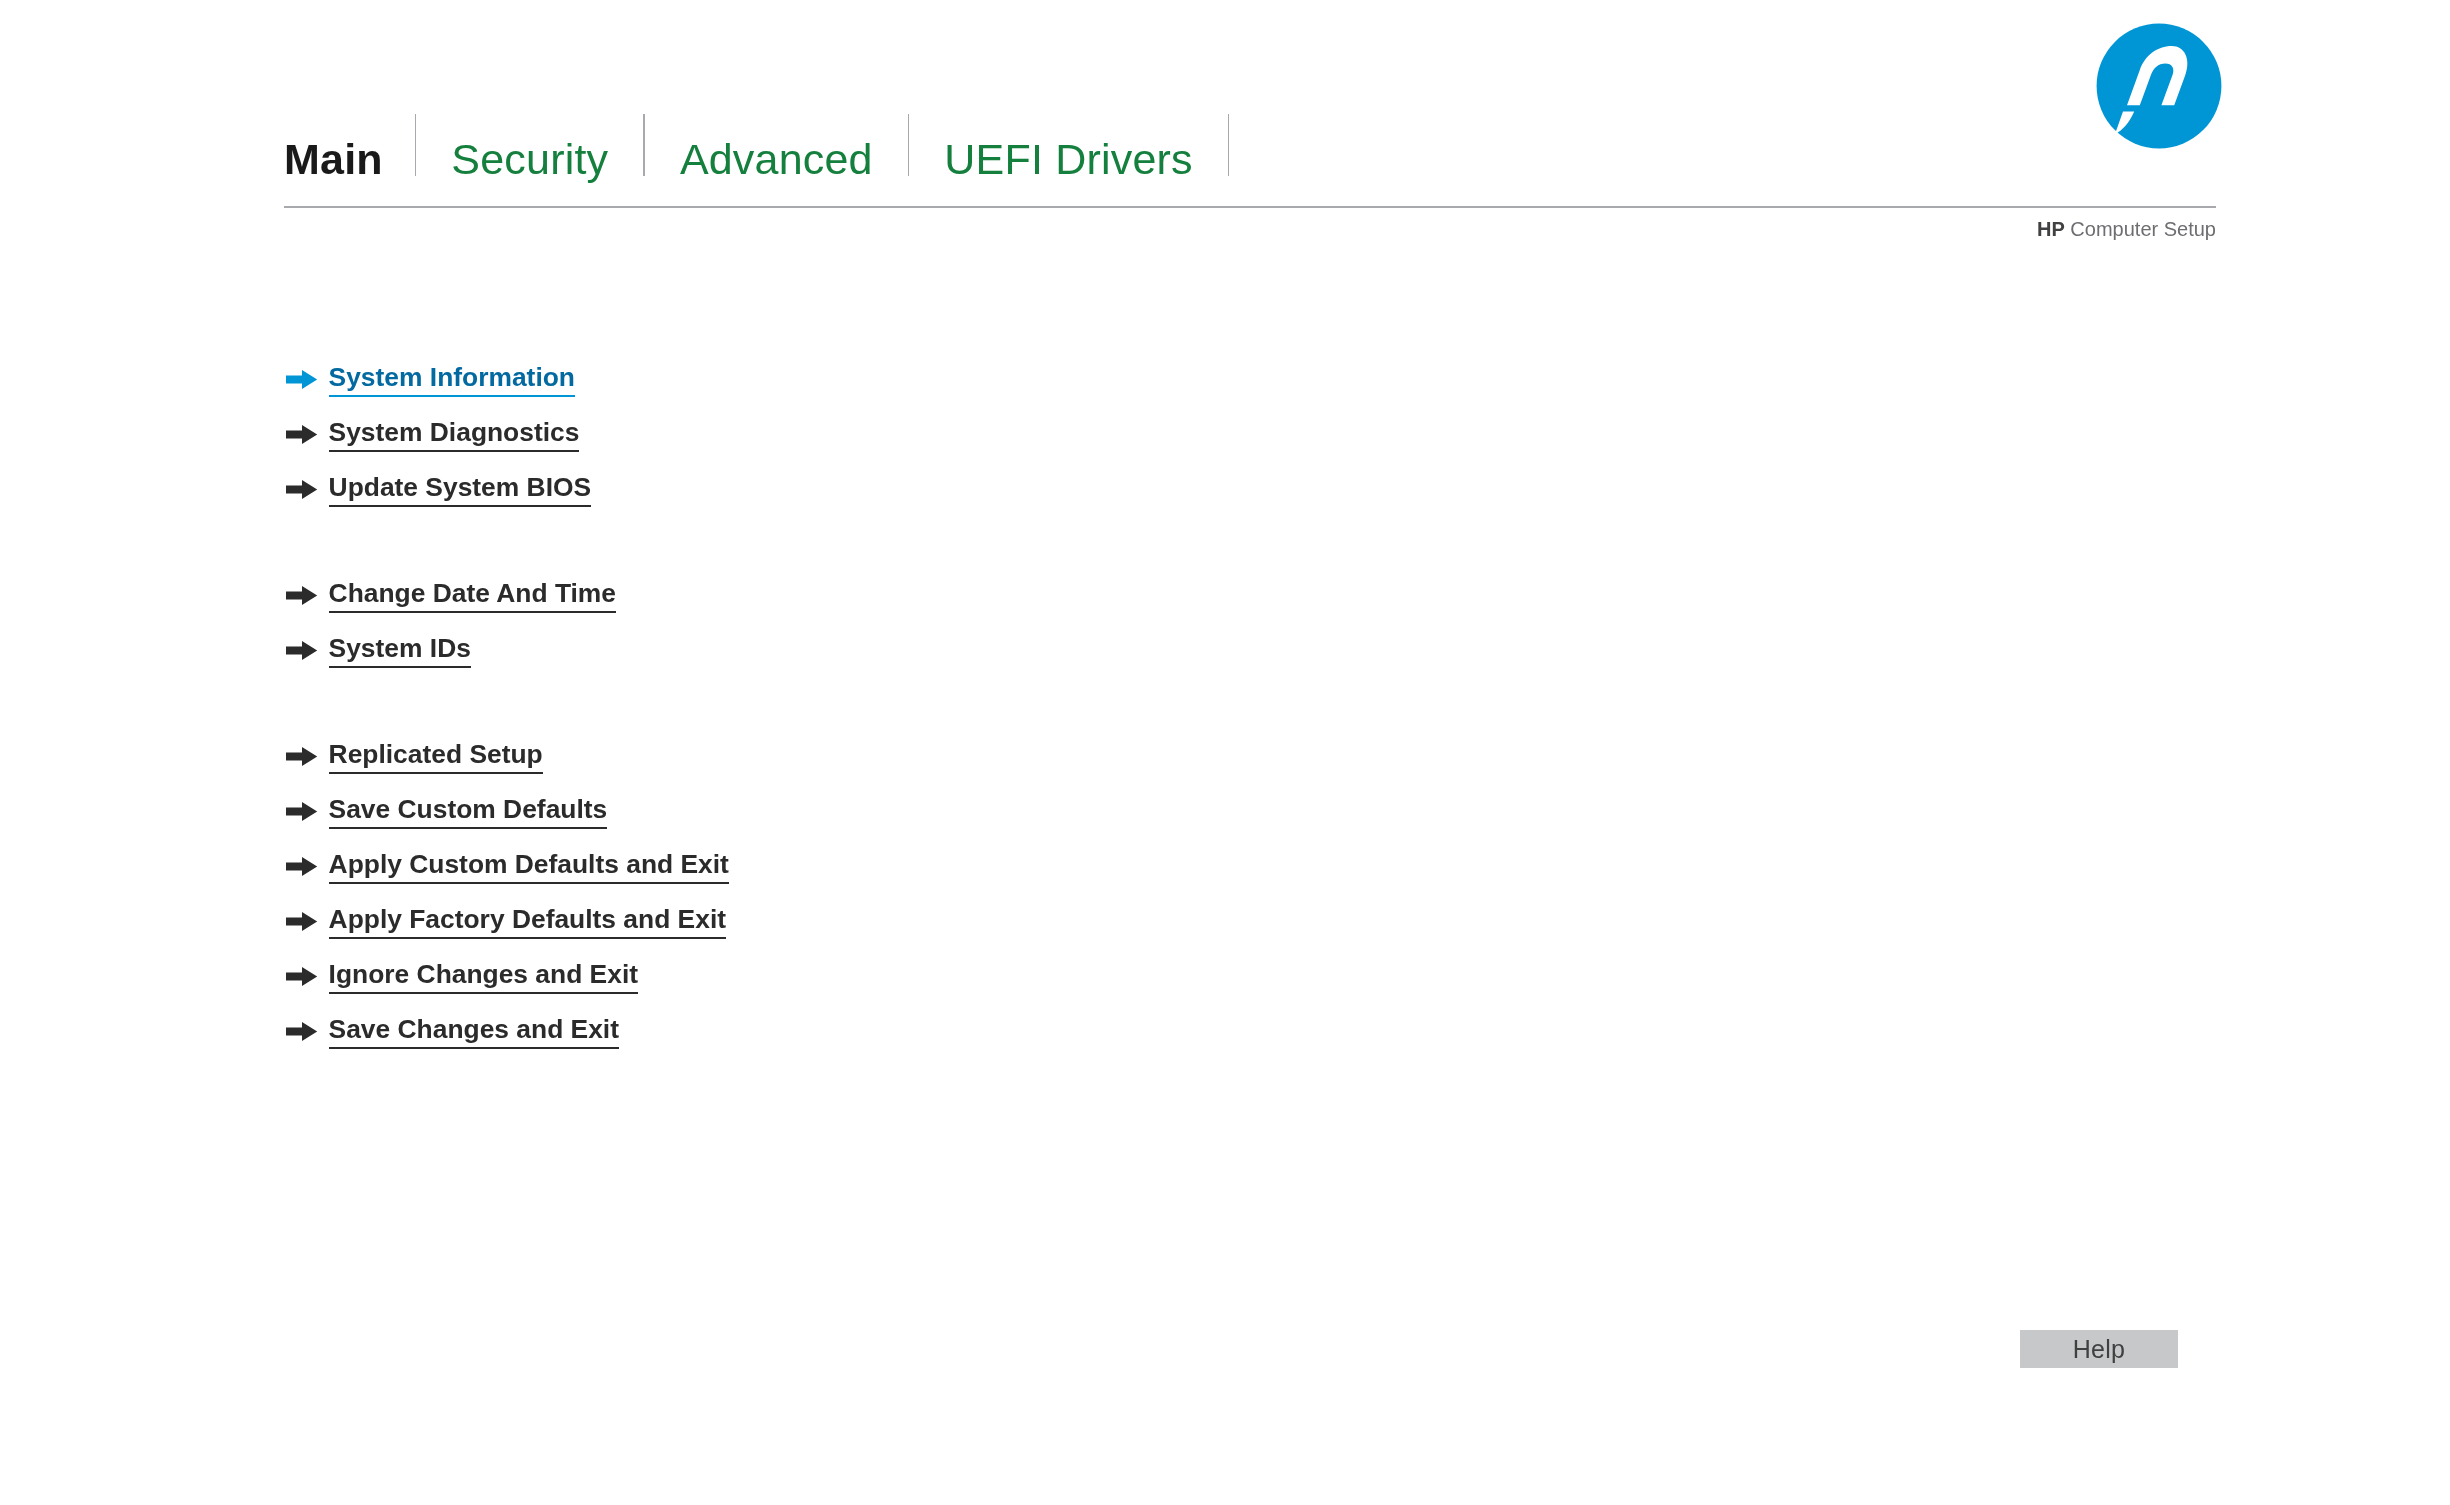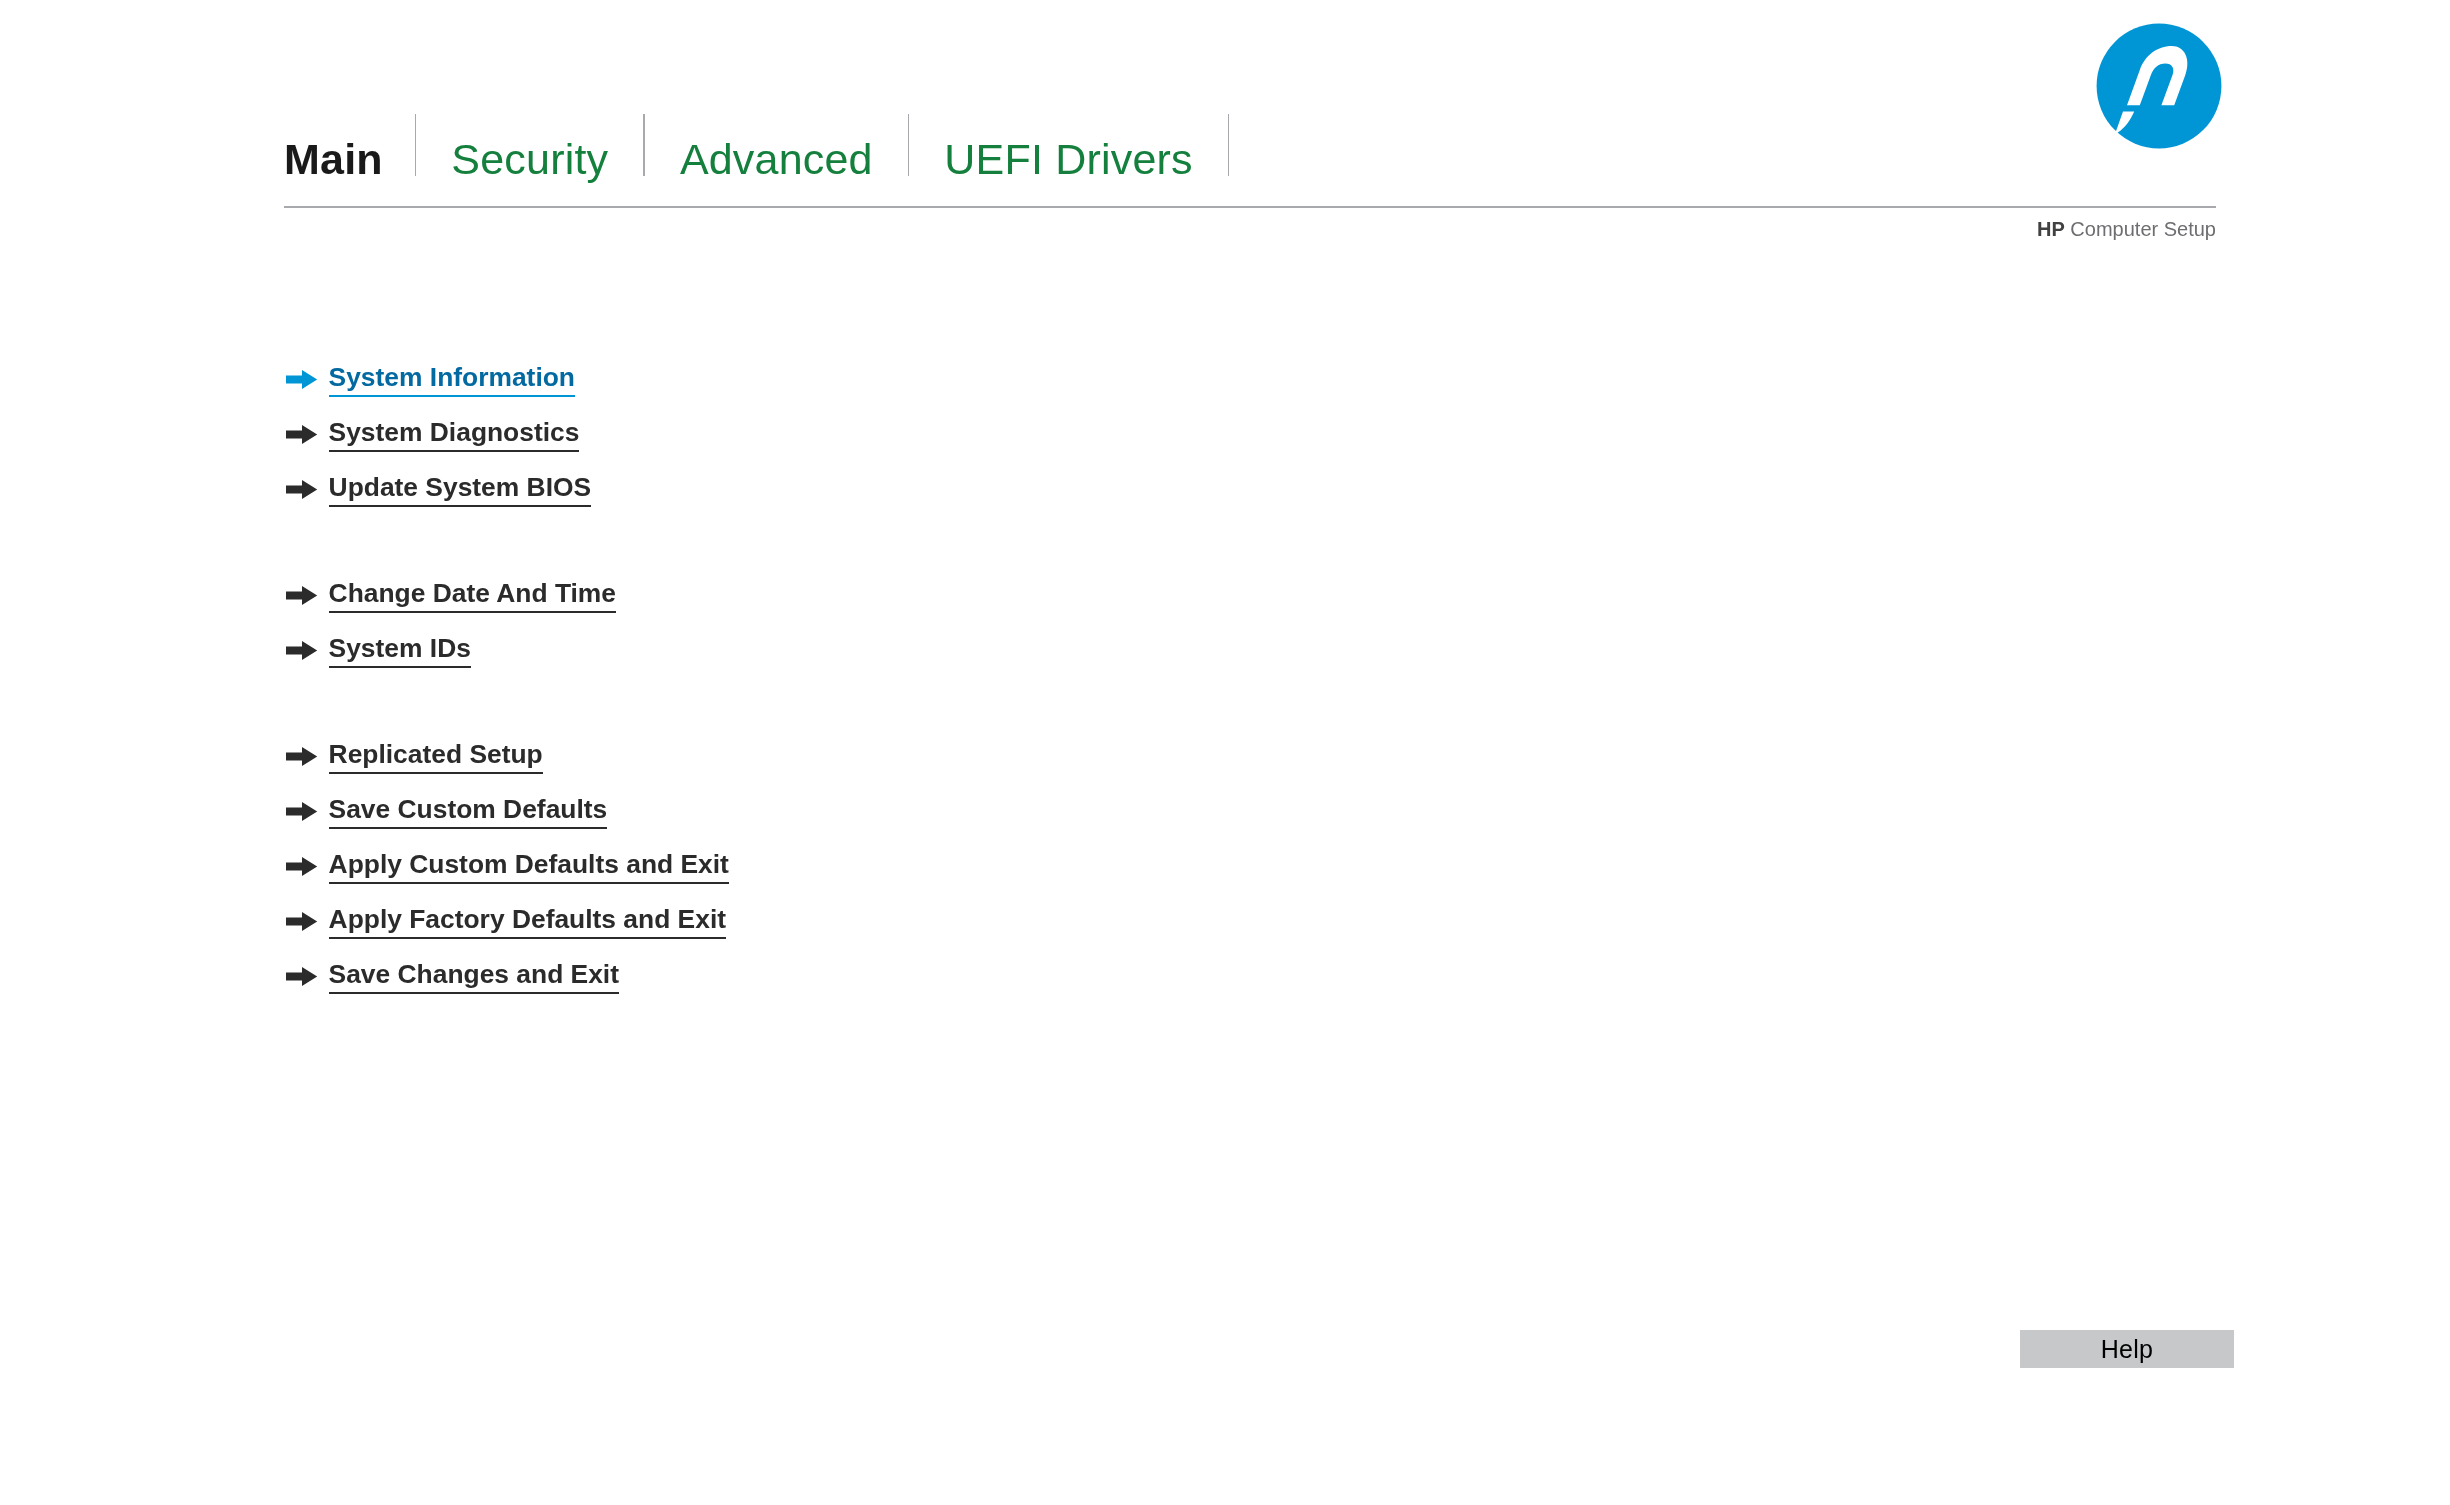--- a/index.html
+++ b/index.html
@@ -124,24 +124,24 @@
   .menu-item.selected .menu-label {
     color: #0369a1;
     border-bottom-color: #0096d6;
   }
 
   
   .help-button {
     position: absolute;
     left: 2020px;
     top: 1330px;
-    width: 214px;
+    width: 158px;
     height: 38px;
     background: #c6c8ca;
-    color: #000000;
+    color: #404040;
     font-size: 25px;
     display: flex;
     align-items: center;
     justify-content: center;
     letter-spacing: 0.3px;
   }
 </style>
 </head>
 <body>
 
@@ -250,19 +250,27 @@
           </svg>
         </span>
         <span class="menu-label">Apply Factory Defaults and Exit</span>
       </div>
       <div class="menu-item">
         <span class="menu-arrow" style="color: rgb(43, 43, 43);">
           <svg width="32" height="21" viewBox="0 0 40 26" xmlns="http://www.w3.org/2000/svg">
             <path d="M0 8 H20 V1 L39 13 L20 25 V18 H0 Z" fill="currentColor"></path>
           </svg>
         </span>
+        <span class="menu-label">Ignore Changes and Exit</span>
+      </div>
+      <div class="menu-item">
+        <span class="menu-arrow" style="color: rgb(43, 43, 43);">
+          <svg width="32" height="21" viewBox="0 0 40 26" xmlns="http://www.w3.org/2000/svg">
+            <path d="M0 8 H20 V1 L39 13 L20 25 V18 H0 Z" fill="currentColor"></path>
+          </svg>
+        </span>
         <span class="menu-label">Save Changes and Exit</span>
       </div>
     </div>
   </div>
 
 <div class="help-button">Help</div>
 
 
 </body></html>

